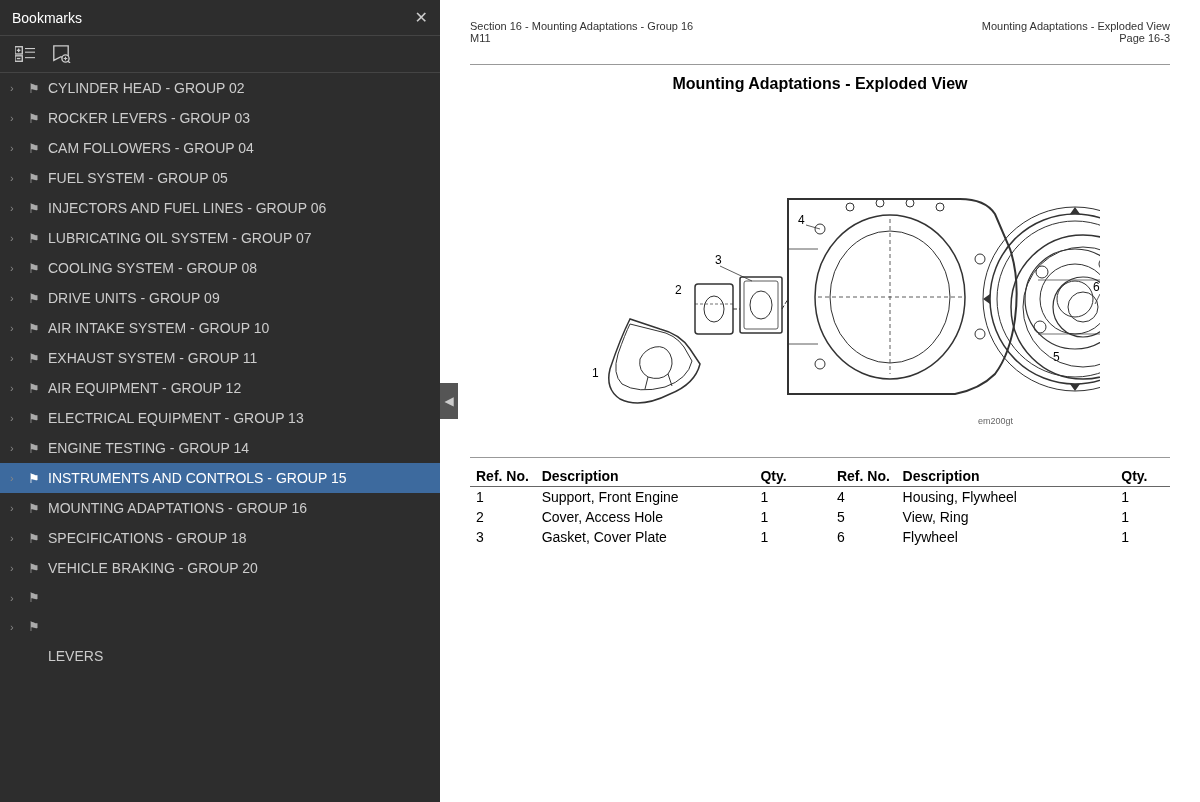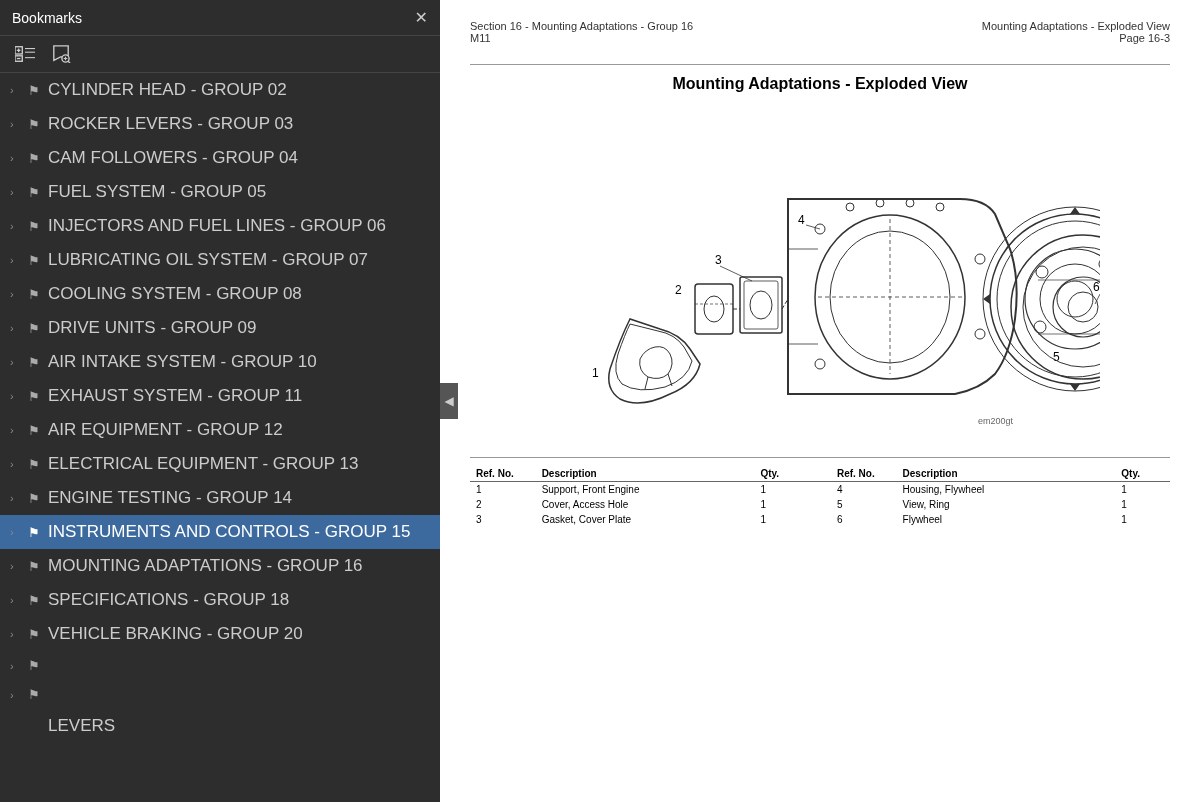--- a/index.html
+++ b/index.html
@@ -114,21 +114,21 @@
     }
 
     .bm-icon {
       font-size: 13px;
       color: #aaa;
       min-width: 14px;
     }
 
     .bm-label {
       flex: 1;
-      font-size: 17px;
+      font-size: 14px;
     }
 
     
     .right-panel {
       flex: 1;
       background: #5a5a5a;
       display: flex;
       align-items: stretch;
       position: relative;
     }
@@ -196,21 +196,21 @@
 
     .parts-table-area {
       margin-top: 8px;
       border-top: 1px solid #999;
       padding-top: 8px;
     }
 
     .parts-table {
       width: 100%;
       border-collapse: collapse;
-      font-size: 10px;
+      font-size: 14px;
     }
 
     .parts-table th {
       text-align: left;
       font-weight: bold;
       padding: 2px 6px;
       border-bottom: 1px solid #666;
       color: #000;
     }
 

